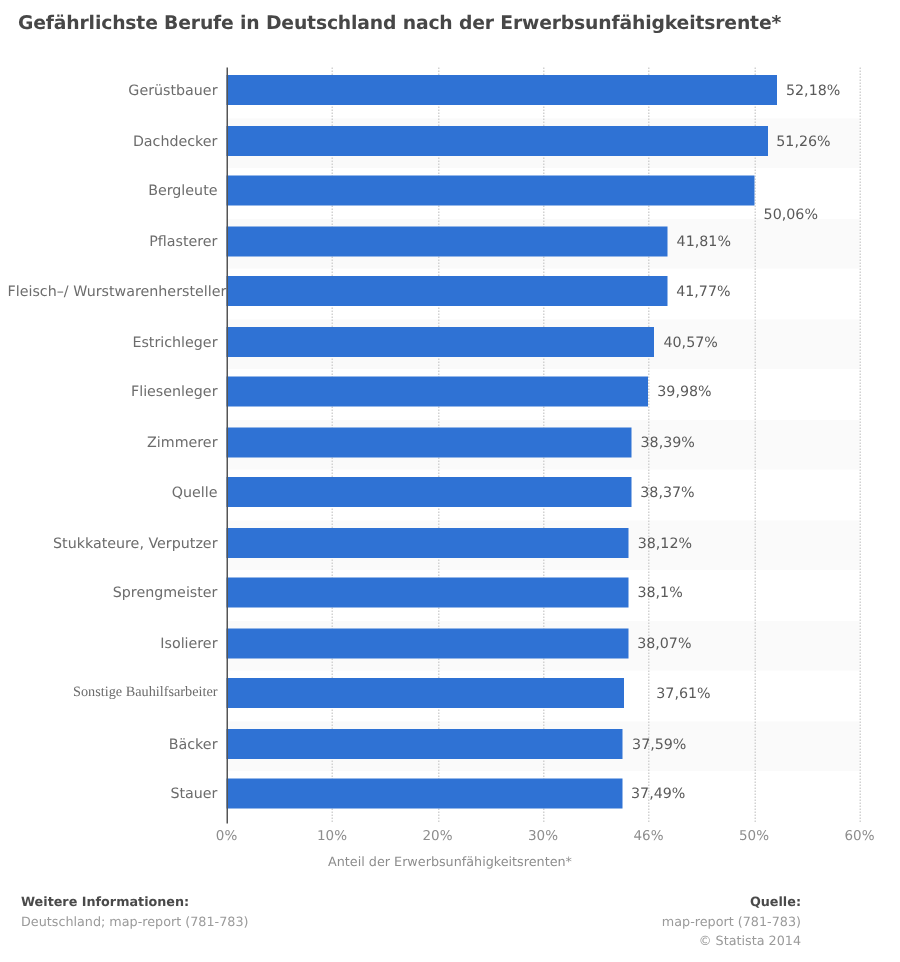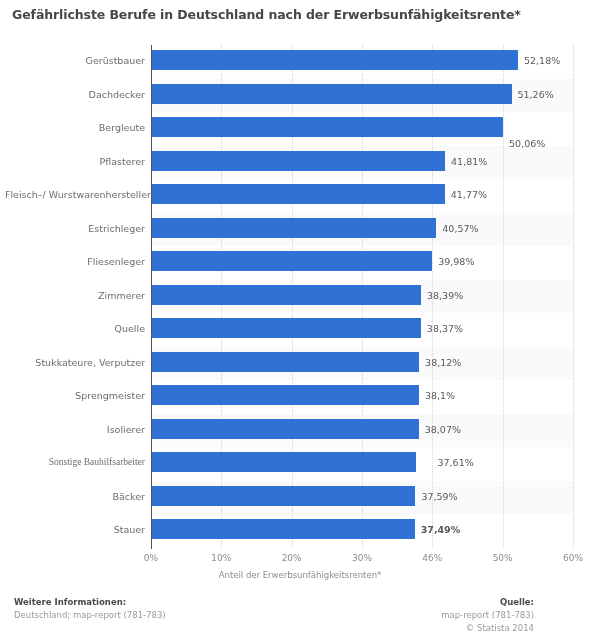--- a/index.html
+++ b/index.html
@@ -248,21 +248,21 @@
       <div class="val-label" style="left: 450.782px; top: 153px;">41,77%</div>
       <div class="val-label" style="left: 442.342px; top: 186.5px;">40,57%</div>
       <div class="val-label" style="left: 438.193px; top: 220px;">39,98%</div>
       <div class="val-label" style="left: 427.01px; top: 253.5px;">38,39%</div>
       <div class="val-label" style="left: 426.869px; top: 287px;">38,37%</div>
       <div class="val-label" style="left: 425.111px; top: 320.5px;">38,12%</div>
       <div class="val-label" style="left: 424.97px; top: 354px;">38,1%</div>
       <div class="val-label" style="left: 424.759px; top: 387.5px;">38,07%</div>
       <div class="val-label" style="left: 421.524px; top: 421px; margin-left: 16px;">37,61%</div>
       <div class="val-label" style="left: 421.383px; top: 454.5px;">37,59%</div>
-      <div class="val-label" style="left: 420.68px; top: 488px; font-weight: bold;">37,49%</div>
+      <div class="val-label" style="left: 420.68px; top: 488px;">37,49%</div>
     </div>
 
   <div class="xticks" id="xticks">
       <div class="xtick" style="left: 151px;">0%</div>
       <div class="xtick" style="left: 221.333px;">10%</div>
       <div class="xtick" style="left: 291.667px;">20%</div>
       <div class="xtick" style="left: 362px;">30%</div>
       <div class="xtick" style="left: 432.333px;">46%</div>
       <div class="xtick" style="left: 502.667px;">50%</div>
       <div class="xtick" style="left: 573px;">60%</div>

